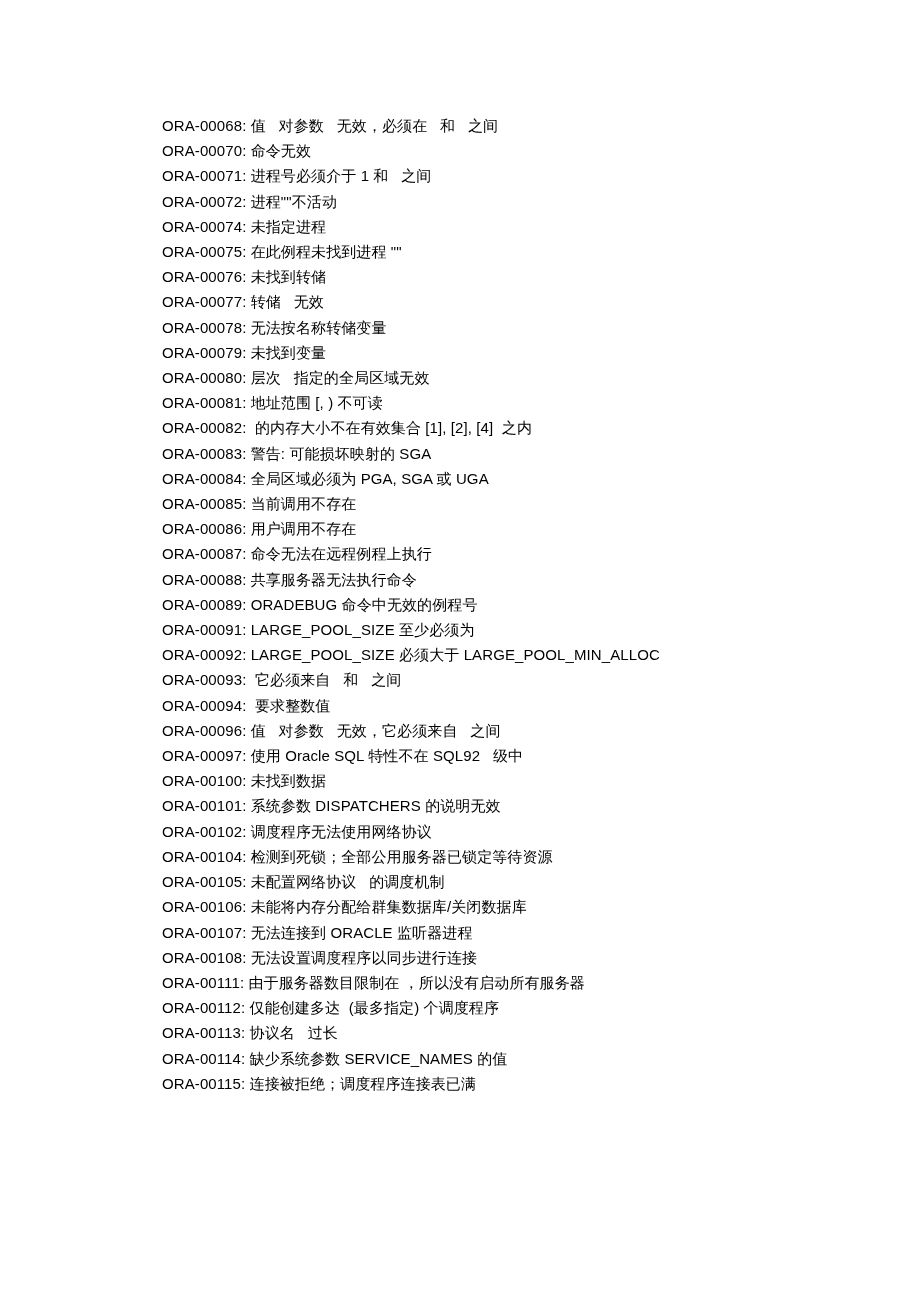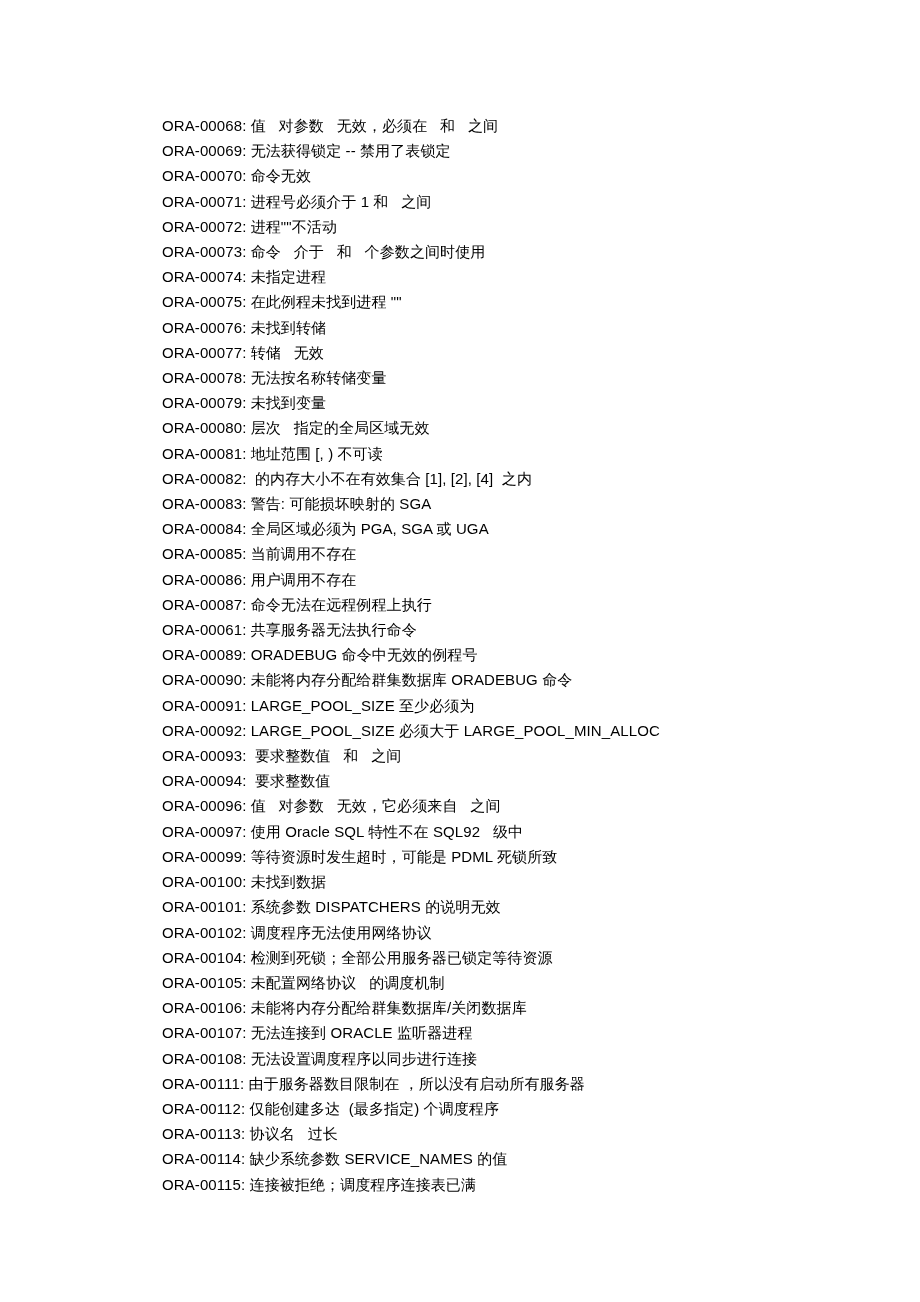--- a/index.html
+++ b/index.html
@@ -21,49 +21,45 @@
     white-space: pre;
     letter-spacing: 0.1px;
   }
 </style>
 </head>
 <body>
 
 <div class="page">
   <div id="lines-container">
       <div class="line"><span>ORA-00068</span><span>: </span><span>值   对参数   无效，必须在   和   之间</span></div>
-      <div class="line"><span>ORA-00069</span><span>: </span><span>无法获得锁定 -- 禁用了表锁定</span></div>
       <div class="line"><span>ORA-00070</span><span>: </span><span>命令无效</span></div>
       <div class="line"><span>ORA-00071</span><span>: </span><span>进程号必须介于 1 和   之间</span></div>
       <div class="line"><span>ORA-00072</span><span>: </span><span>进程""不活动</span></div>
-      <div class="line"><span>ORA-00073</span><span>: </span><span>命令   介于   和   个参数之间时使用</span></div>
       <div class="line"><span>ORA-00074</span><span>: </span><span>未指定进程</span></div>
       <div class="line"><span>ORA-00075</span><span>: </span><span>在此例程未找到进程 ""</span></div>
       <div class="line"><span>ORA-00076</span><span>: </span><span>未找到转储</span></div>
       <div class="line"><span>ORA-00077</span><span>: </span><span>转储   无效</span></div>
       <div class="line"><span>ORA-00078</span><span>: </span><span>无法按名称转储变量</span></div>
       <div class="line"><span>ORA-00079</span><span>: </span><span>未找到变量</span></div>
       <div class="line"><span>ORA-00080</span><span>: </span><span>层次   指定的全局区域无效</span></div>
       <div class="line"><span>ORA-00081</span><span>: </span><span>地址范围 [, ) 不可读</span></div>
       <div class="line"><span>ORA-00082</span><span>: </span><span> 的内存大小不在有效集合 [1], [2], [4]  之内</span></div>
       <div class="line"><span>ORA-00083</span><span>: </span><span>警告: 可能损坏映射的 SGA</span></div>
       <div class="line"><span>ORA-00084</span><span>: </span><span>全局区域必须为 PGA, SGA 或 UGA</span></div>
       <div class="line"><span>ORA-00085</span><span>: </span><span>当前调用不存在</span></div>
       <div class="line"><span>ORA-00086</span><span>: </span><span>用户调用不存在</span></div>
       <div class="line"><span>ORA-00087</span><span>: </span><span>命令无法在远程例程上执行</span></div>
-      <div class="line"><span>ORA-00061</span><span>: </span><span>共享服务器无法执行命令</span></div>
+      <div class="line"><span>ORA-00088</span><span>: </span><span>共享服务器无法执行命令</span></div>
       <div class="line"><span>ORA-00089</span><span>: </span><span>ORADEBUG 命令中无效的例程号</span></div>
-      <div class="line"><span>ORA-00090</span><span>: </span><span>未能将内存分配给群集数据库 ORADEBUG 命令</span></div>
       <div class="line"><span>ORA-00091</span><span>: </span><span>LARGE_POOL_SIZE 至少必须为</span></div>
       <div class="line"><span>ORA-00092</span><span>: </span><span>LARGE_POOL_SIZE 必须大于 LARGE_POOL_MIN_ALLOC</span></div>
-      <div class="line"><span>ORA-00093</span><span>: </span><span> 要求整数值   和   之间</span></div>
+      <div class="line"><span>ORA-00093</span><span>: </span><span> 它必须来自   和   之间</span></div>
       <div class="line"><span>ORA-00094</span><span>: </span><span> 要求整数值</span></div>
       <div class="line"><span>ORA-00096</span><span>: </span><span>值   对参数   无效，它必须来自   之间</span></div>
       <div class="line"><span>ORA-00097</span><span>: </span><span>使用 Oracle SQL 特性不在 SQL92   级中</span></div>
-      <div class="line"><span>ORA-00099</span><span>: </span><span>等待资源时发生超时，可能是 PDML 死锁所致</span></div>
       <div class="line"><span>ORA-00100</span><span>: </span><span>未找到数据</span></div>
       <div class="line"><span>ORA-00101</span><span>: </span><span>系统参数 DISPATCHERS 的说明无效</span></div>
       <div class="line"><span>ORA-00102</span><span>: </span><span>调度程序无法使用网络协议</span></div>
       <div class="line"><span>ORA-00104</span><span>: </span><span>检测到死锁；全部公用服务器已锁定等待资源</span></div>
       <div class="line"><span>ORA-00105</span><span>: </span><span>未配置网络协议   的调度机制</span></div>
       <div class="line"><span>ORA-00106</span><span>: </span><span>未能将内存分配给群集数据库/关闭数据库</span></div>
       <div class="line"><span>ORA-00107</span><span>: </span><span>无法连接到 ORACLE 监听器进程</span></div>
       <div class="line"><span>ORA-00108</span><span>: </span><span>无法设置调度程序以同步进行连接</span></div>
       <div class="line"><span>ORA-00111</span><span>: </span><span>由于服务器数目限制在 ，所以没有启动所有服务器</span></div>
       <div class="line"><span>ORA-00112</span><span>: </span><span>仅能创建多达  (最多指定) 个调度程序</span></div>

